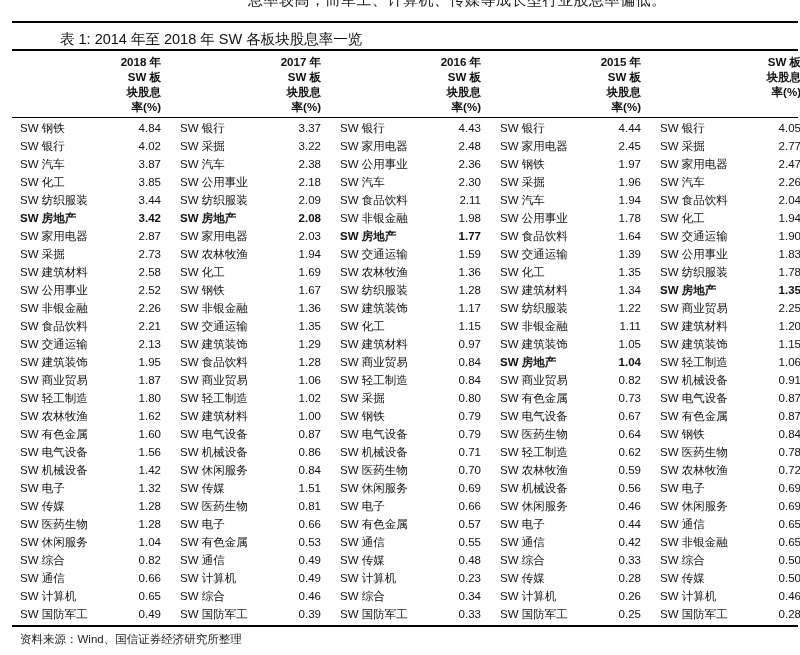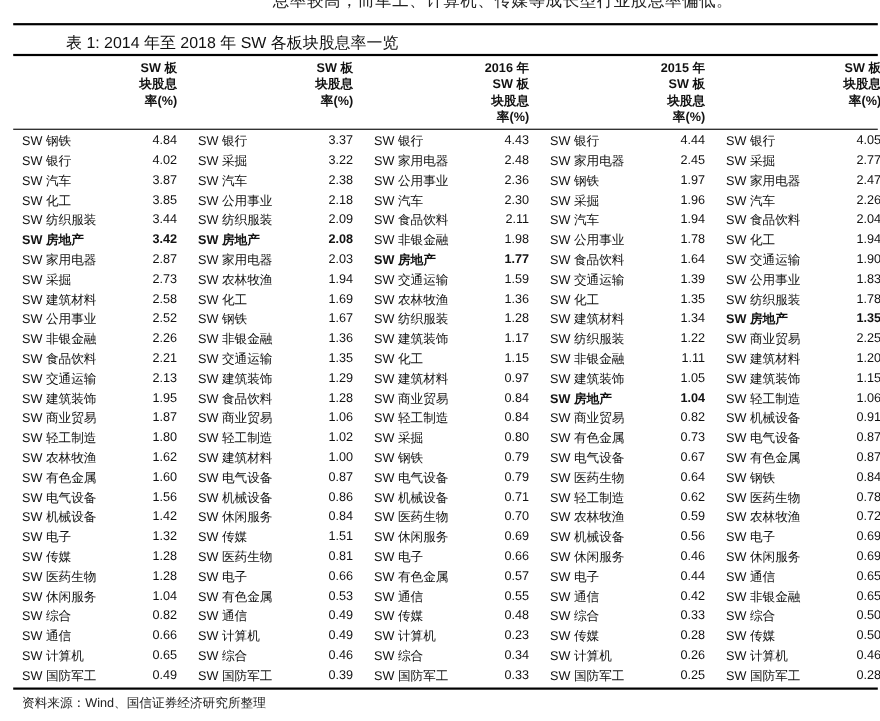--- a/index.html
+++ b/index.html
@@ -76,25 +76,27 @@
 <div class="top-text">息率较高，而军工、计算机、传媒等成长型行业股息率偏低。</div>
 
 <div class="rule rule-top"></div>
 
 <div class="title">表 1: 2014 年至 2018 年 SW 各板块股息率一览</div>
 
 <div class="rule rule-title"></div>
 
 <div class="header-grid" id="header-grid">
     <div class="hcell">
+      <div>2018 年</div>
       <div>SW 板</div>
       <div>块股息</div>
       <div>率(%)</div>
     </div>
     <div class="hcell">
+      <div>2017 年</div>
       <div>SW 板</div>
       <div>块股息</div>
       <div>率(%)</div>
     </div>
     <div class="hcell">
       <div>2016 年</div>
       <div>SW 板</div>
       <div>块股息</div>
       <div>率(%)</div>
     </div>

